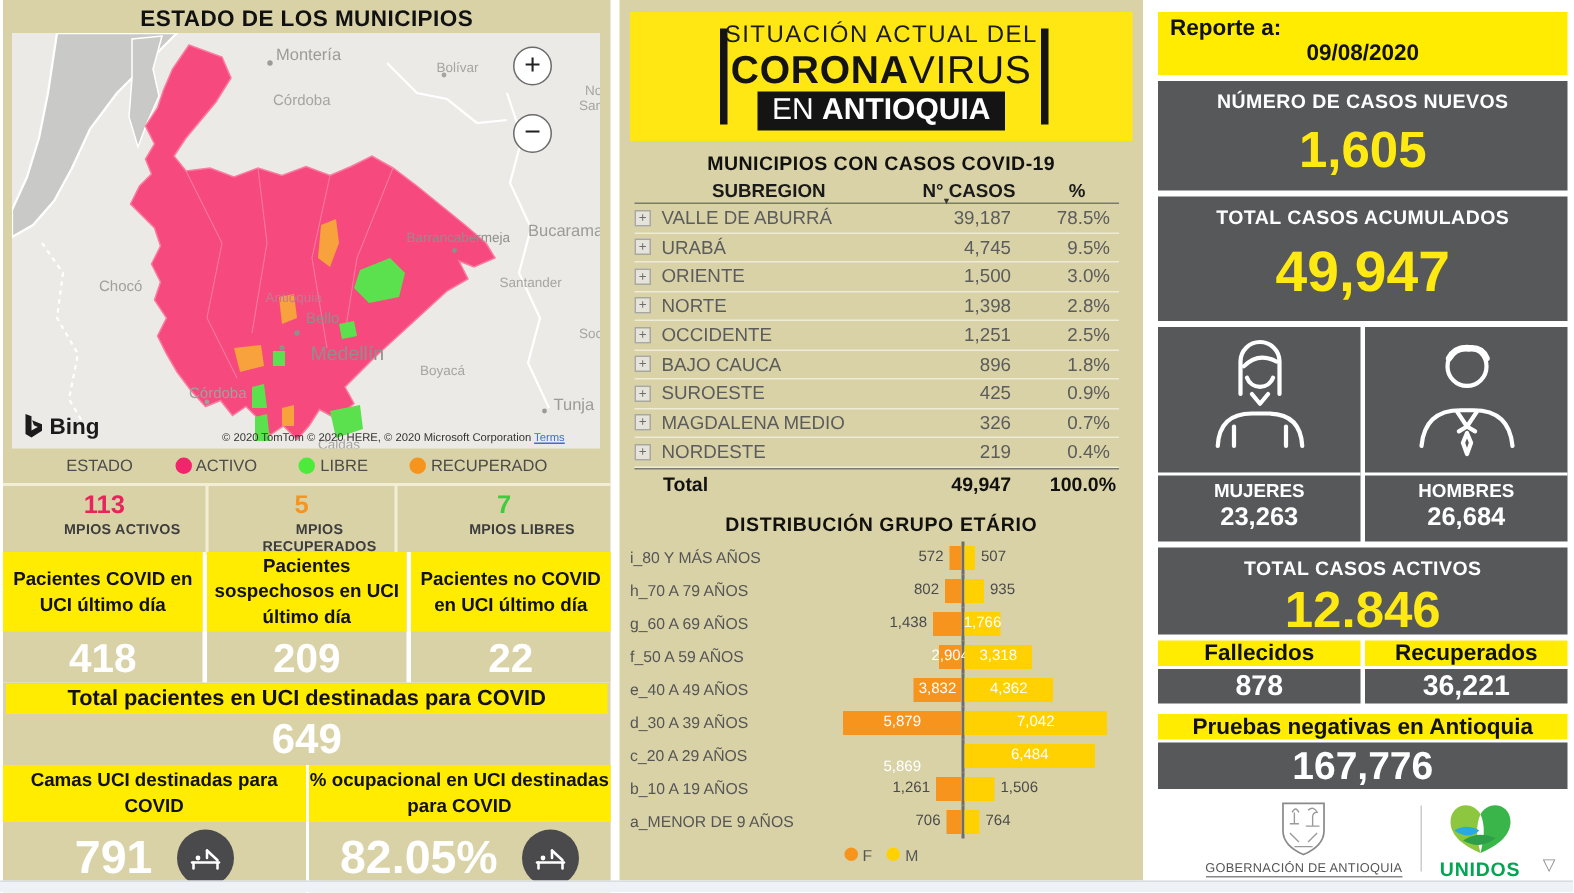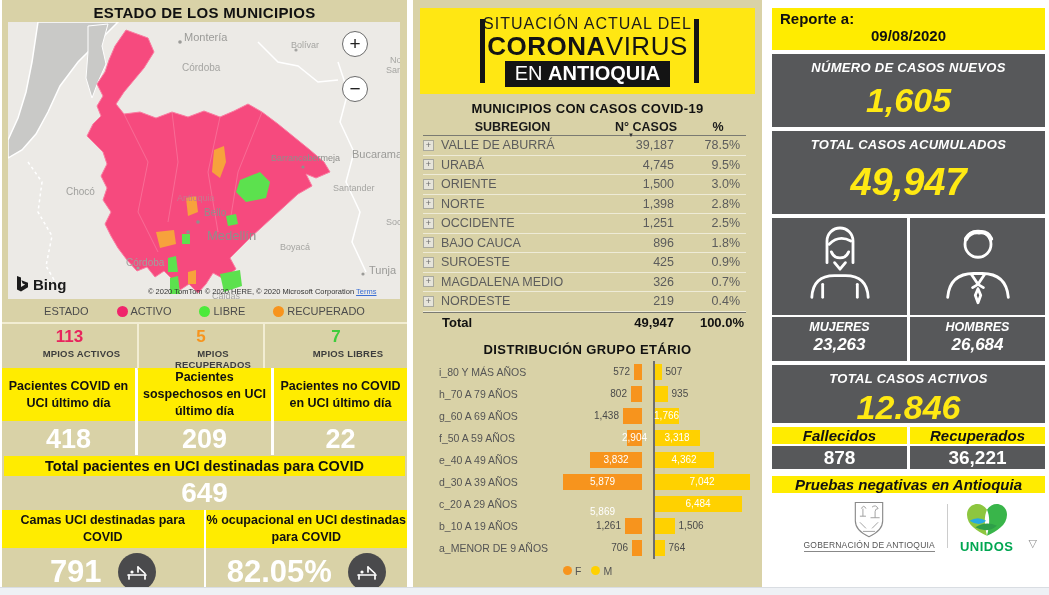--- a/index.html
+++ b/index.html
@@ -82,34 +82,34 @@
   .trow .c3 { width:56px; text-align:right; padding-right:6px; }
   .plusbox { width:11px; height:11px; border:1px solid #a8a89e; background:#e6e4da; color:#6d6d6d;
              font-size:9px; line-height:9px; text-align:center; flex:none; }
   .trow-total { display:flex; height:21px; align-items:center; border-top:1px solid #7a7a72;
                 font-size:13px; font-weight:bold; color:#111; }
   .trow-total .c1 { flex:1; padding-left:19px; }
   .trow-total .c2 { width:88px; text-align:right; padding-right:16px; }
   .trow-total .c3 { width:56px; text-align:right; padding-right:2px; }
 
   .chart-title { margin-top:9px; text-align:center; font-size:13px; font-weight:bold; color:#111; letter-spacing:.4px; }
-  #pyramid { margin-top:4px;padding-left:19px; }
+  #pyramid { margin-top:4px; }
   .prow { display:flex; align-items:center; height:22px; }
   .prow .plabel { width:148px; padding-left:7px; font-size:10.5px; color:#555; }
   .barwrap { position:relative; width:200px; height:18px; overflow:visible; }
   .barwrap::before { content:""; position:absolute; left:80px; top:-2px; bottom:-2px; width:2px; background:#6d6d6d; }
   .bar { position:absolute; top:1px; bottom:1px; display:flex; align-items:center; justify-content:center; }
   .bar-f { right:120px; } .bar-m { left:82px; }
   .bar span { color:#fff; font-size:10px; white-space:nowrap; }
   .outlab { position:absolute; top:0; line-height:18px; font-size:10px; color:#4a4a4a; white-space:nowrap; }
   .pyr-legend { margin:6px 0 0 150px; font-size:10.5px; color:#555; display:flex; gap:10px; align-items:center; }
   .pyr-legend .dot { width:9px; height:9px; border-radius:50%; display:inline-block; margin-right:3px; }
 
   
-  .rblock { margin-top:4px;font-style:italic; }
+  .rblock { margin-top:4px; }
   #rep-block { margin-top:8px; background:#ffec00; height:42px; padding:2px 8px; }
   .rep-label { font-size:15px; font-weight:bold; color:#111; }
   .rep-date { text-align:center; font-size:15px; font-weight:bold; color:#111; }
   .dark { background:#57585a; color:#fff; text-align:center; }
   .d-label { font-size:13px; font-weight:bold; letter-spacing:.3px; padding-top:6px; }
   .d-yellow { color:#ffe913; font-weight:bold; }
   #new-cases { height:73px; }
   #new-cases .d-yellow { font-size:34px; margin-top:6px; }
   #acc-cases { height:83px; }
   #acc-cases .d-yellow { font-size:38px; margin-top:9px; }
@@ -430,21 +430,21 @@
               <span>2,904</span>
             </div>
             <div class="bar bar-m" style="width: 45px; background: rgb(255, 209, 0);">
               <span>3,318</span>
             </div>
           </div>
         </div>
         <div class="prow">
           <div class="plabel">e_40 A 49 AÑOS</div>
           <div class="barwrap">
-            <div class="bar bar-f" style="width: 52px; background: rgb(247, 148, 29);">
+            <div class="bar bar-f" style="width: 32px; background: rgb(247, 148, 29);">
               <span>3,832</span>
             </div>
             <div class="bar bar-m" style="width: 59px; background: rgb(255, 209, 0);">
               <span>4,362</span>
             </div>
           </div>
         </div>
         <div class="prow">
           <div class="plabel">d_30 A 39 AÑOS</div>
           <div class="barwrap">
@@ -548,20 +548,21 @@
     <div class="split2 rblock">
       <div class="ystrip">Fallecidos</div>
       <div class="ystrip">Recuperados</div>
     </div>
     <div class="split2" style="margin-top:2px">
       <div class="dval">878</div>
       <div class="dval">36,221</div>
     </div>
 
     <div id="neg-strip" class="ystrip rblock">Pruebas negativas en Antioquia</div>
+    <div id="neg-val" class="dval" style="margin-top:2px">167,776</div>
 
     <div id="logos">
       <div id="gob-logo">
         <svg width="34" height="38" viewBox="0 0 44 50">
           <path d="M4,2 H40 V26 q0,13 -18,21 q-18,-8 -18,-21 Z" fill="#fff" stroke="#8a8a8a" stroke-width="1.5"></path>
           <path d="M12,10 q3,-6 6,0 M14,10 v10 M10,20 h8 M26,8 q5,-4 8,2 q-4,0 -4,4 v8 M24,22 h12 M10,28 l8,8 M34,28 l-8,8 M14,40 h16" stroke="#9a9a9a" stroke-width="1.2" fill="none"></path>
         </svg>
         <div id="gob-text">GOBERNACIÓN DE ANTIOQUIA</div>
       </div>
       <div id="logo-divider"></div>

